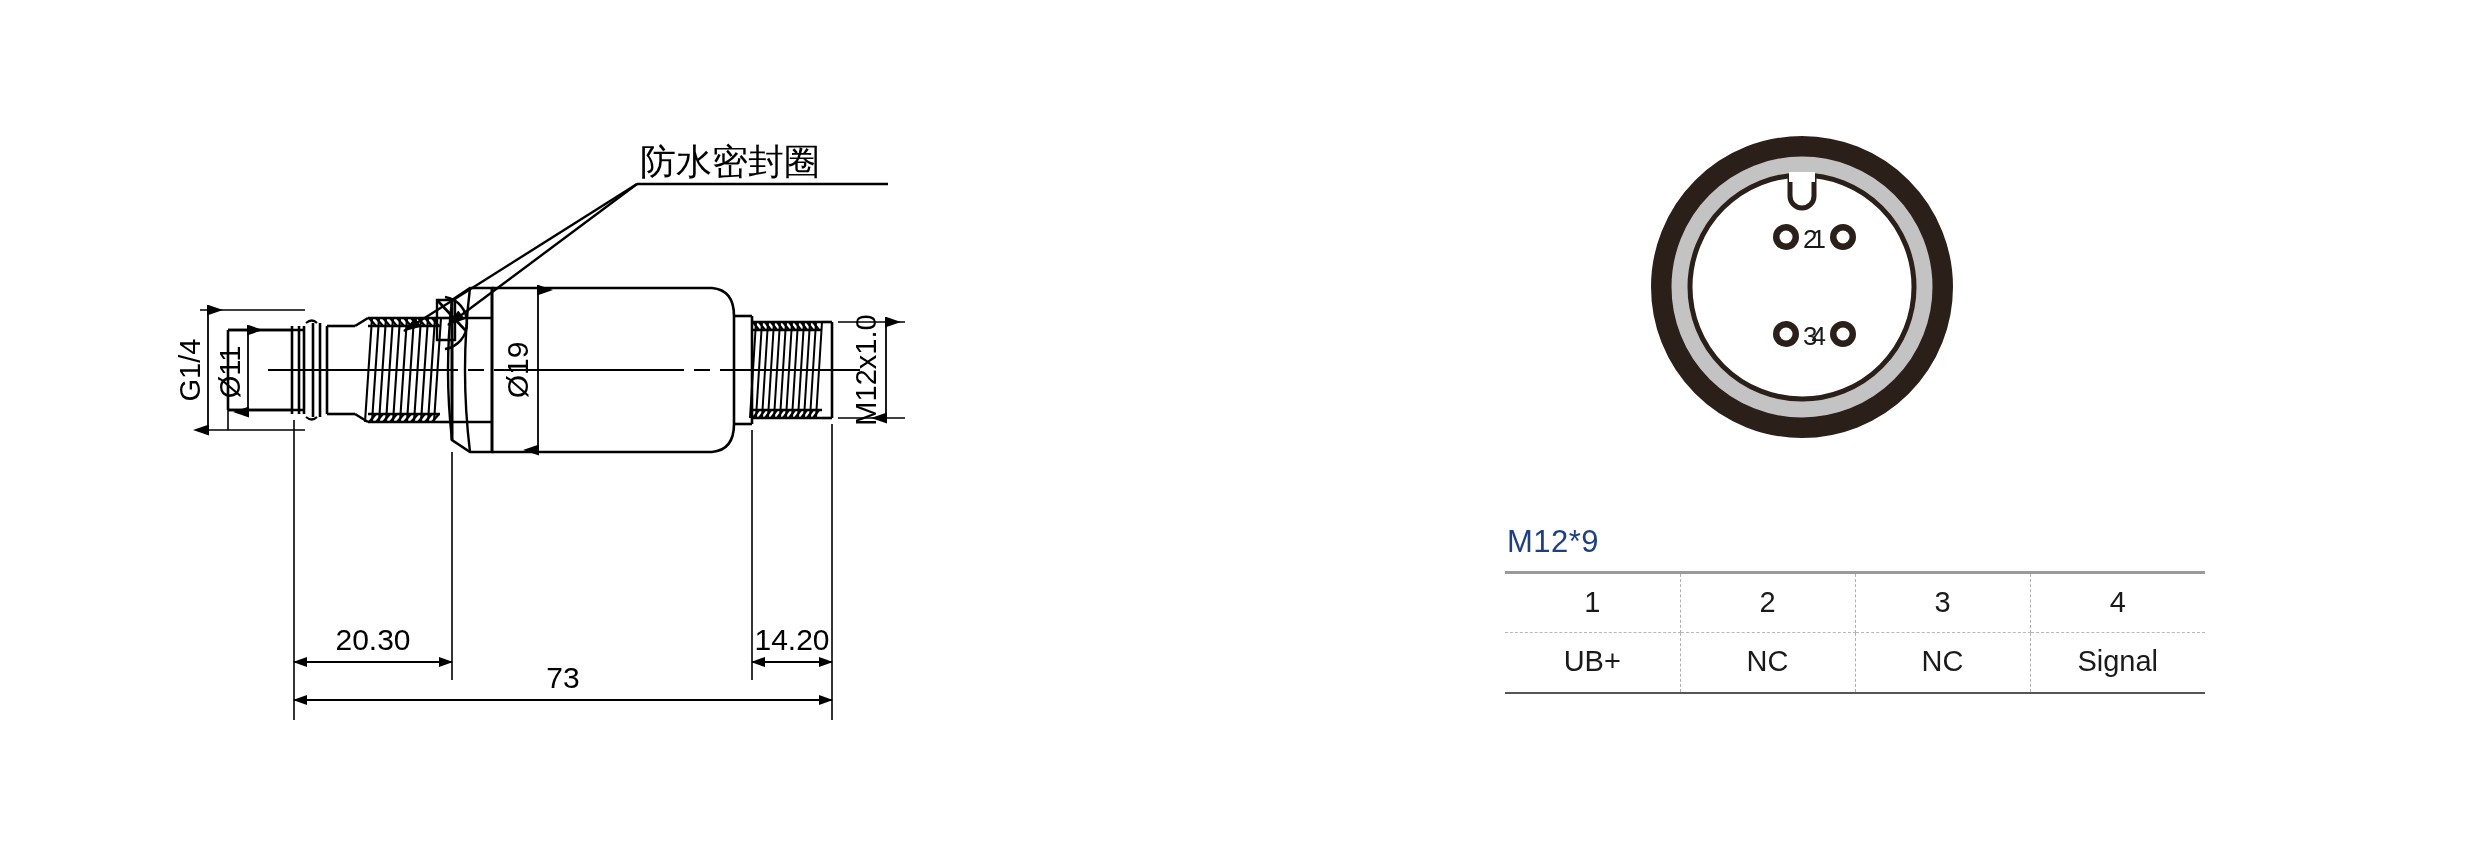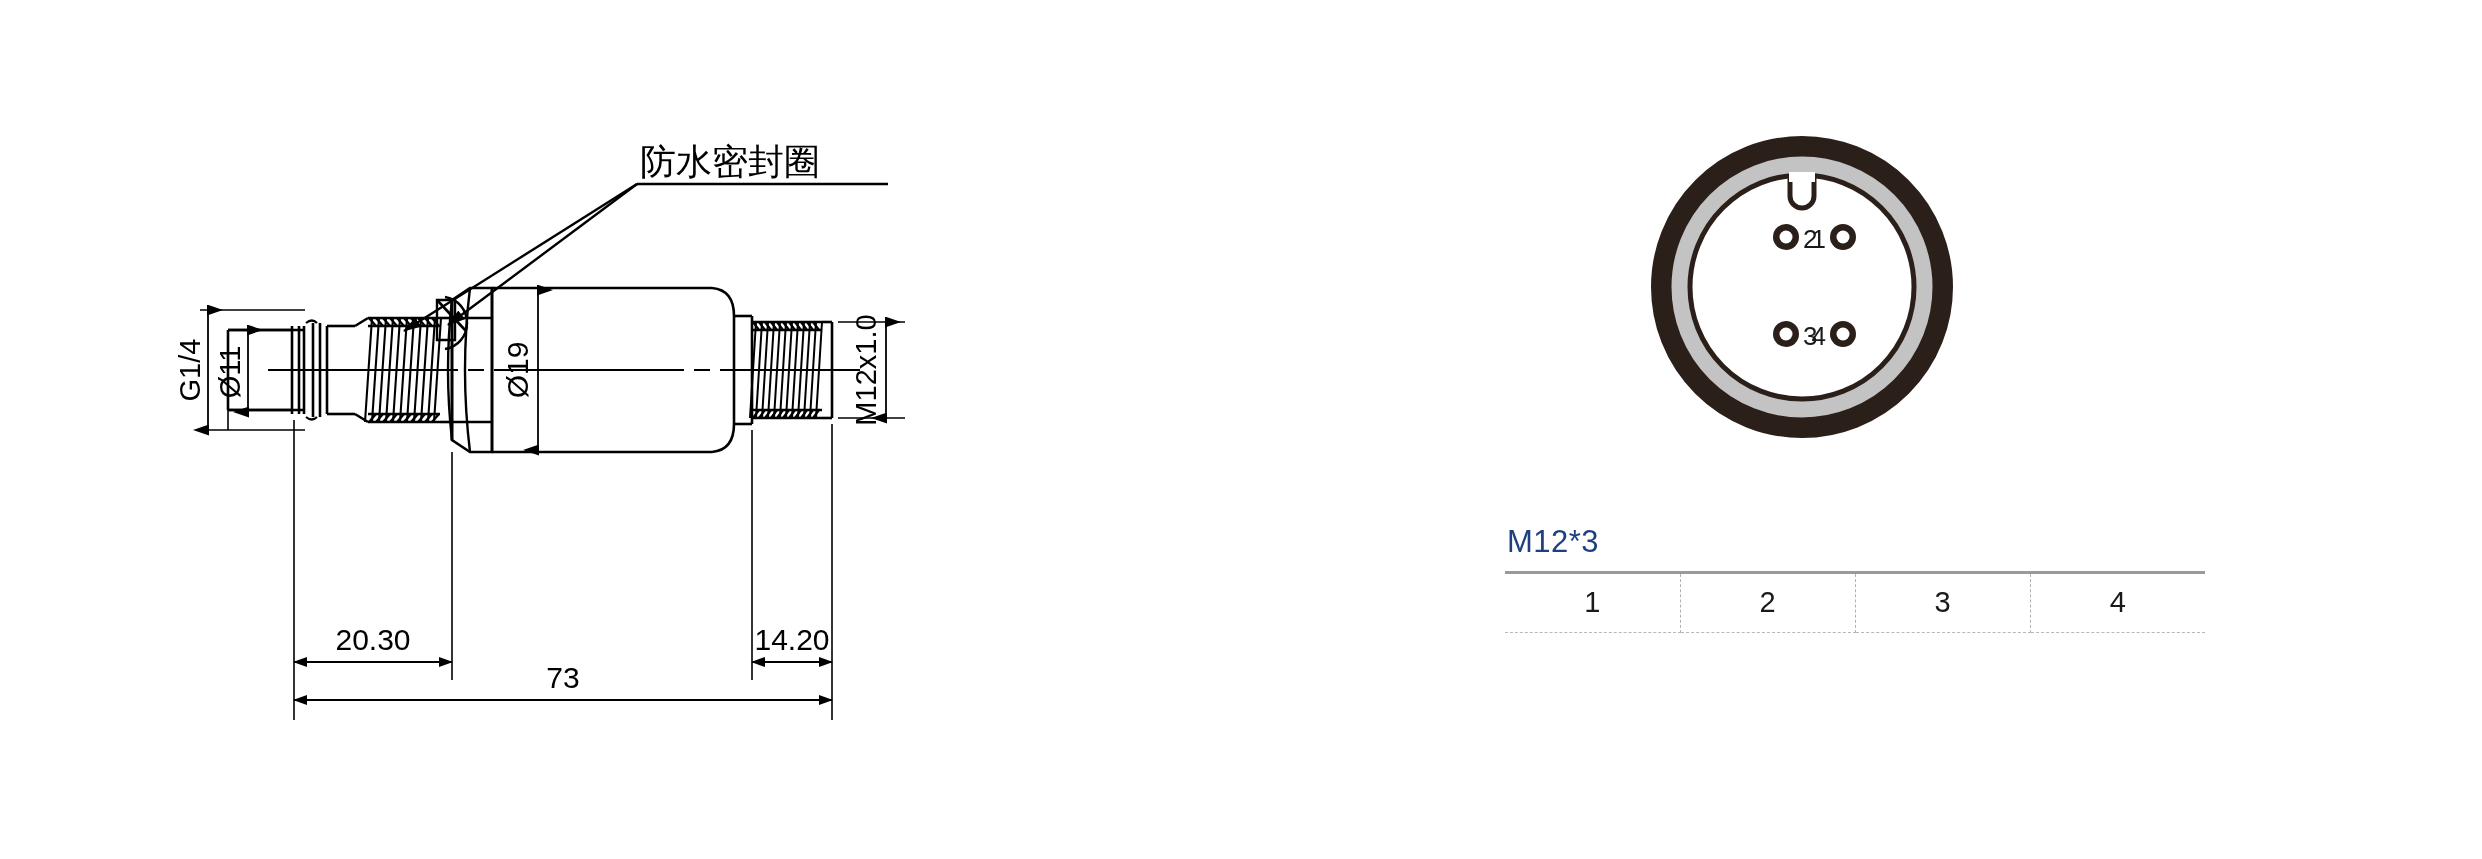--- a/index.html
+++ b/index.html
@@ -275,26 +275,32 @@
 
       <g>
         <circle cx="1843" cy="334" r="13" fill="#2b1f1a"></circle>
         <circle cx="1843" cy="334" r="6.5" fill="#ffffff"></circle>
         <text x="1826" y="345" text-anchor="end" font-family="Liberation Sans, sans-serif" font-size="26" fill="#1a1a1a">4</text>
       </g>
     </g>
   </svg>
 
   <div class="pinout-block">
-    <div class="pinout-title">M12*3</div>
+    <div class="pinout-title">M12*9</div>
     <table class="pinout">
       <tbody>
         <tr class="header-row">
           <td>1</td>
           <td>2</td>
           <td>3</td>
           <td>4</td>
         </tr>
+        <tr class="value-row">
+          <td>UB+</td>
+          <td>NC</td>
+          <td>NC</td>
+          <td>Signal</td>
+        </tr>
       </tbody>
     </table>
   </div>
 
 </div>
 
 </body></html>

